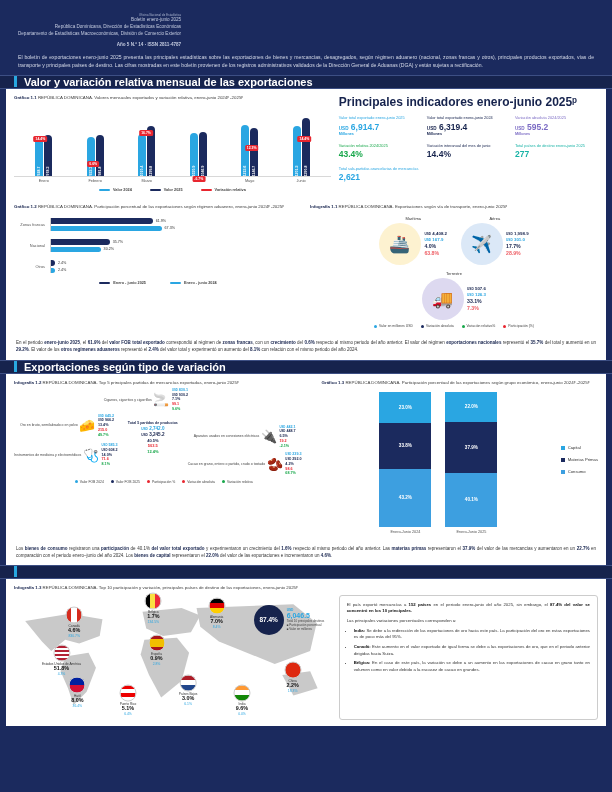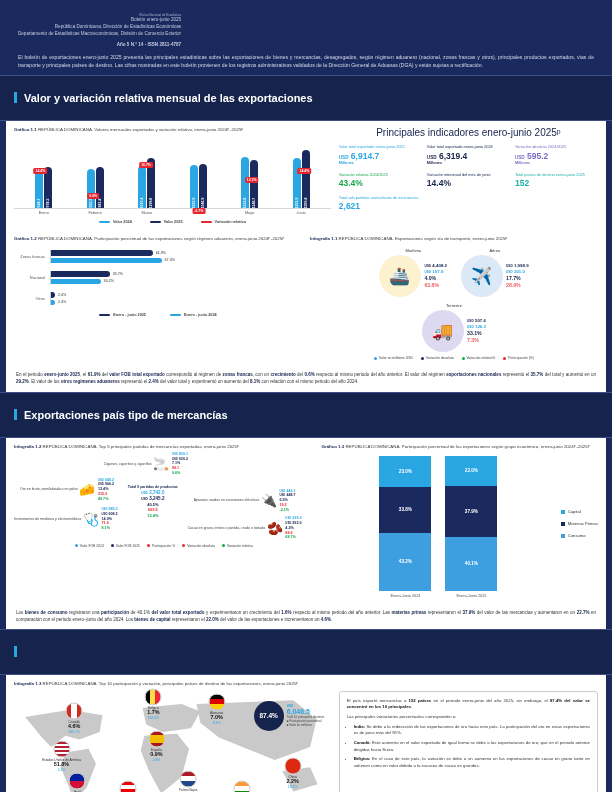--- a/index.html
+++ b/index.html
@@ -27,21 +27,21 @@
   .hdr-issn { font-size: 4.6px; color: #c3cade; margin-top: 4px; font-weight: bold; }
 
   .intro { color: #d6dbe9; font-size: 5.1px; line-height: 1.55; padding: 7px 6px 6px 6px; text-align: justify; }
 
   
   .banner {
     background: #16234d;
     border-top: 1px solid #3d4f84;
     border-bottom: 1px solid #3d4f84;
     color: #fff; font-size: 11px; font-weight: bold;
-    padding: 16px 14px; margin: 0 -12px;
+    padding: 0 14px; margin: 0 -12px;
   }
   .banner .accent { display:inline-block; width:3px; height:11px; background:#29a8e0; margin-right:7px; vertical-align:-1px;}
 
   
   .panel { background: #fff; margin: 0 -6px; padding: 6px 8px; }
   .caption { font-size: 4.4px; color: #3b3b3b; line-height: 1.45; }
   .caption b { color: #16234d; }
   .two-col { display: flex; gap: 8px; }
 
   
@@ -61,21 +61,21 @@
   .var-badge {
     position: absolute; background: #e8262f; color: #fff; font-size: 3.4px; font-weight: bold;
     padding: 1px 2px; border-radius: 1.5px; transform: translate(-50%, -50%); white-space: nowrap;
   }
   .legend { display:flex; justify-content:center; gap: 18px; margin-top: 5px; }
   .legend span { font-size: 3.8px; color: #444; display:flex; align-items:center; gap:3px; }
   .lg-bar { width:11px; height:2.5px; border-radius:1px; display:inline-block; }
 
   
   .kpis { flex: 1 1 45%; }
-  .kpi-title { color: #16234d; font-size: 10px; font-weight: normal; margin-bottom: 6px; text-align: center; }
+  .kpi-title { color: #16234d; font-size: 12px; font-weight: bold; margin-bottom: 6px; }
   .kpi-grid { display: grid; grid-template-columns: 1fr 1fr 1fr; gap: 7px 5px; }
   .kpi-lbl { font-size: 3.9px; line-height: 1.35; }
   .kpi-val { font-size: 8.5px; font-weight: bold; margin-top: 1px; }
   .kpi-val .u { font-size: 4.6px; font-weight: bold; }
   .kpi-unit { font-size: 3.8px; font-weight: bold; margin-top: 0px; }
   .c-blue { color: #2aa6e2; } .c-navy { color: #16234d; } .c-green { color: #17a74a; } .c-red { color:#e8262f; }
 
   
   .chart12 { flex: 1 1 50%; }
   .hbar-row { display: flex; align-items: center; margin-top: 8px; }
@@ -274,21 +274,21 @@
             <div>
               <div class="kpi-lbl" style="color:#17a74a">Variación relativa 2024/2025</div>
               <div class="kpi-val" style="color:#17a74a">43.4%</div>
             </div>
             <div>
               <div class="kpi-lbl" style="color:#16234d">Variación interanual del mes de junio</div>
               <div class="kpi-val" style="color:#16234d">14.4%</div>
             </div>
             <div>
               <div class="kpi-lbl" style="color:#19b3a6">Total países de destino enero-junio 2025</div>
-              <div class="kpi-val" style="color:#19b3a6">152</div>
+              <div class="kpi-val" style="color:#19b3a6">277</div>
             </div>
             <div>
               <div class="kpi-lbl" style="color:#2aa6e2">Total sub-partidas arancelarias de mercancías</div>
               <div class="kpi-val" style="color:#2aa6e2">2,621</div>
             </div>
           </div>
       </div>
     </div>
   </div>
 
@@ -402,21 +402,21 @@
             <span><i class="dot" style="background:#2aa6e2"></i>Valor en millones USD</span>
             <span><i class="dot" style="background:#1b2a5e"></i>Variación absoluta</span>
             <span><i class="dot" style="background:#17a74a"></i>Variación relativa%</span>
             <span><i class="dot" style="background:#e8262f"></i>Participación (%)</span>
           </div>
       </div>
     </div>
   </div>
   <div class="narr" id="narr1">En el periodo <b>enero-junio 2025</b>, el <b>61.9%</b> del <b>valor FOB total exportado</b> correspondió al régimen de <b>zonas francas</b>, con un <b>crecimiento</b> del <b>0.6%</b> respecto al mismo periodo del año anterior. El valor del régimen <b>exportaciones nacionales</b> representó el <b>35.7%</b> del total y aumentó en un <b>29.2%</b>. El valor de los <b>otros regímenes aduaneros</b> representó el <b>2.4%</b> del valor total y experimentó un aumento del <b>8.1%</b> con relación con el mismo periodo del año 2024.</div>
 
-  <div class="banner"><span class="accent"></span><span>Exportaciones país tipo de mercancías</span></div>
+  <div class="banner"><span class="accent"></span><span>Exportaciones según tipo de variación</span></div>
   <div class="panel">
     <div class="two-col">
       <div style="flex:1 1 52%;">
         <div class="caption"><b>Infografía 1.2</b> <span>REPÚBLICA DOMINICANA. Top 5 principales partidas de mercancías exportadas, enero-junio 2025ᵖ</span></div>
         <div class="prod-wrap" id="prodWrap">
             <div class="prod" style="left: 30%; top: 2%;">
               <div class="prod-txt">Cigarros, cigarritos y cigarrillos</div>
               <span class="prod-ico">🚬</span>
               <div class="prod-nums">
                 <div class="c-blue"><span class="u">USD</span> 830.1</div>

